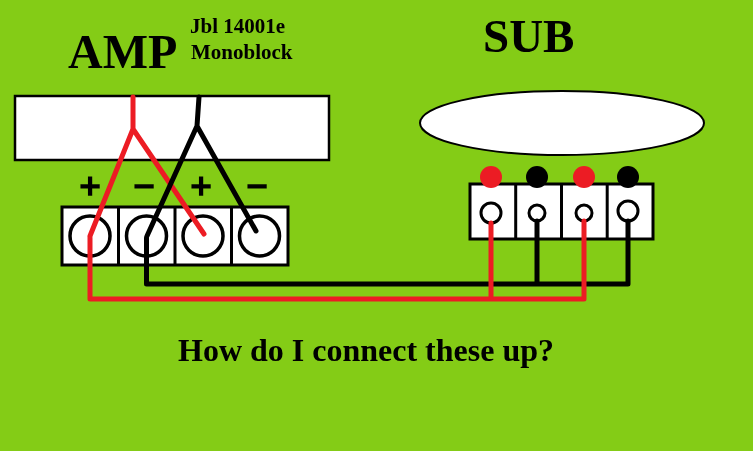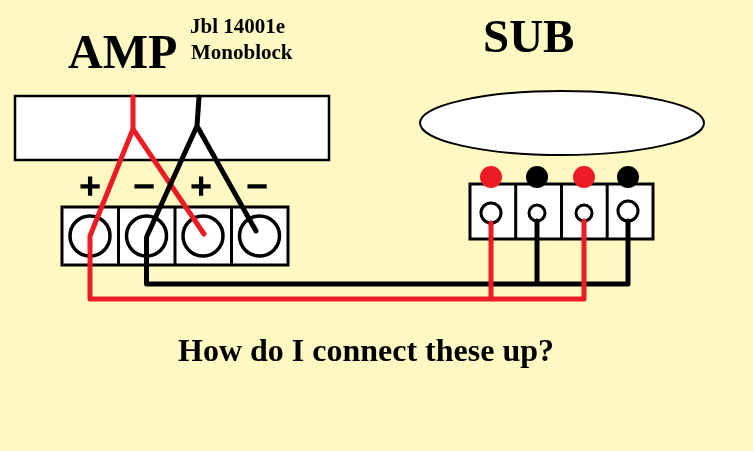--- a/index.html
+++ b/index.html
@@ -4,21 +4,21 @@
 <style>
   html, body {
     margin: 0;
     padding: 0;
     background: #ffffff;
   }
   .stage {
     position: relative;
     width: 753px;
     height: 451px;
-    background: #fef9c3;
+    background: #84cc16;
     overflow: hidden;
     font-family: "Liberation Serif", serif;
     text-decoration: underline;
   }
   .stage svg {
     position: absolute;
     left: 0;
     top: 0;
     display: block;
   }

